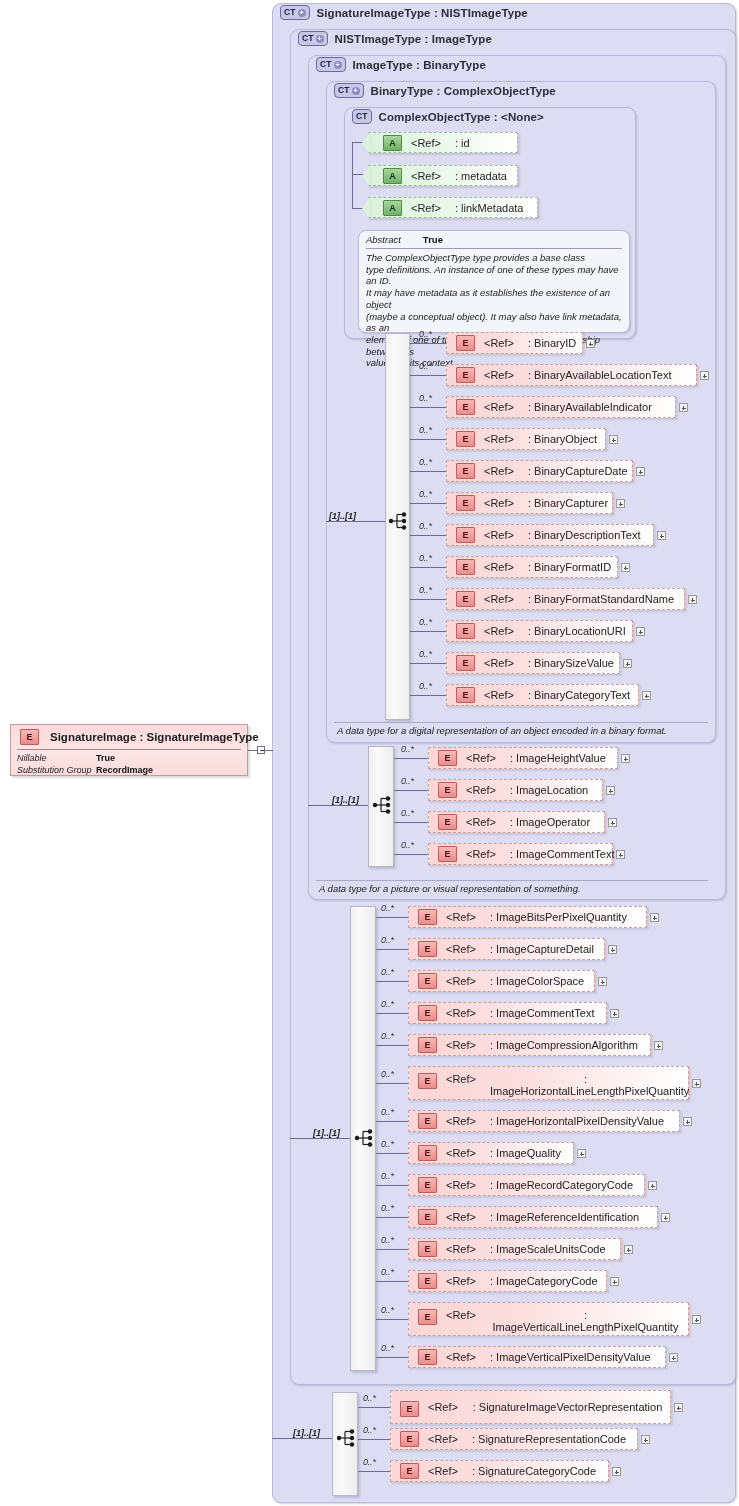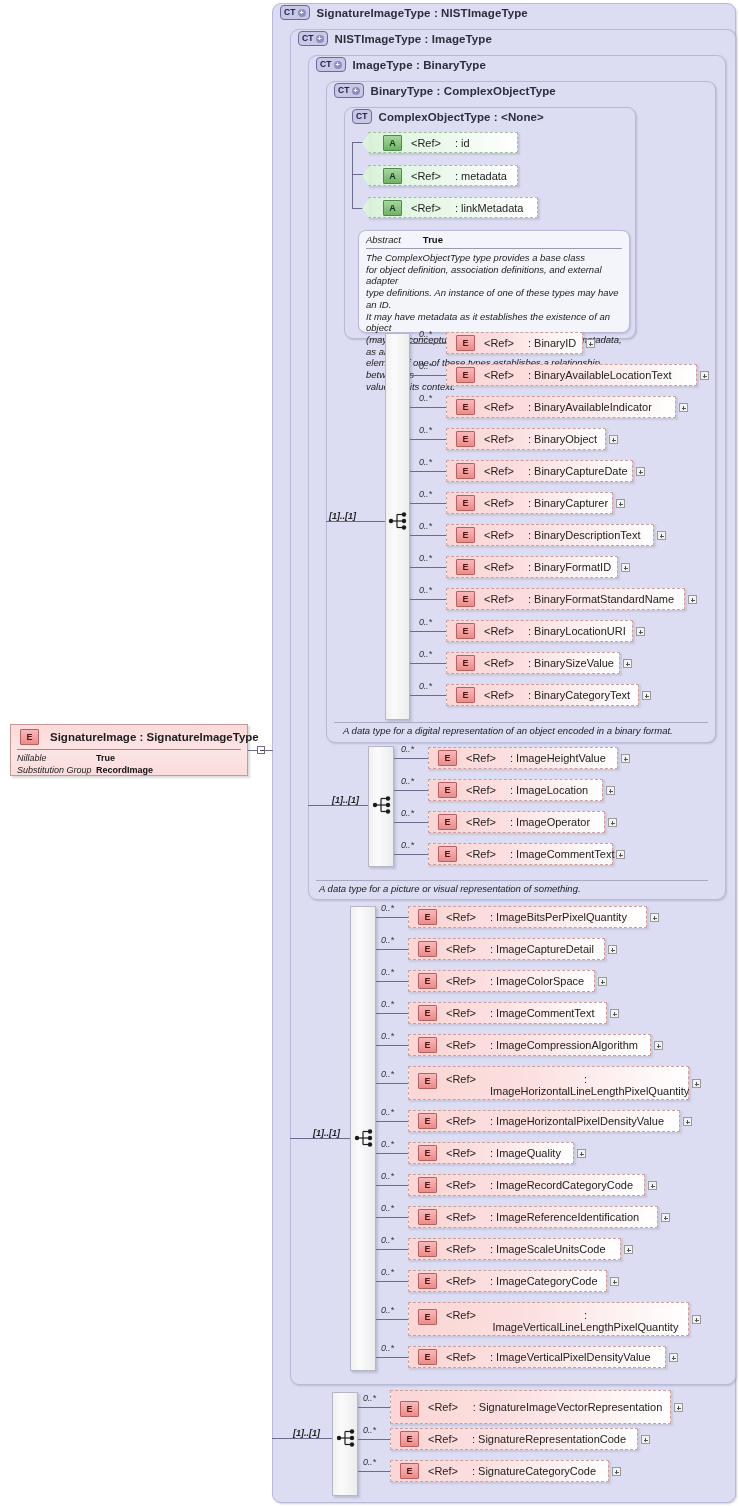--- a/index.html
+++ b/index.html
@@ -252,21 +252,20 @@
   </div>
 
   <div class="docbox" style="left:358px;top:230px;width:272px;height:103px;">
     <div class="docrow">
       <span class="k">Abstract</span>
       <span class="v">True</span>
     </div>
     <div class="docsep"></div>
     <div class="doctext">
       <div>The ComplexObjectType type provides a base class</div>
-      <div>for object definition, association definitions, and external adapter</div>
       <div>type definitions. An instance of one of these types may have an ID.</div>
       <div>It may have metadata as it establishes the existence of an object</div>
       <div>(maybe a conceptual object). It may also have link metadata, as an</div>
       <div>element of one of these types establishes a relationship between its</div>
       <div>value and its context.</div>
     </div>
   </div>
 
   <div class="seqbar" style="left:385px;top:333px;width:25px;height:387px;"></div>
   <div class="card" style="left:329px;top:511px;">[1]..[1]</div>
@@ -375,21 +374,21 @@
       <div class="occ" style="left: 419px; top: 681px;">0..*</div>
       <div class="elbox" style="left: 446px; top: 684px; width: 193px; height: 22px;">
         <span class="ebadge">E</span>
         <span class="ref">&lt;Ref&gt;</span>
         <span class="nm">: BinaryCategoryText</span>
       </div>
       <div class="expand" style="left: 642px; top: 691px;"></div>
     </div>
 
   <div class="typedocline" style="left:334px;top:722px;width:374px;"></div>
-  <div class="typedoc" style="left:337px;top:725px;margin-left:6px;">A data type for a digital representation of an object encoded in a binary format.</div>
+  <div class="typedoc" style="left:337px;top:725px;">A data type for a digital representation of an object encoded in a binary format.</div>
 
   <div class="seqbar" style="left:368px;top:746px;width:26px;height:121px;"></div>
   <div class="card" style="left:332px;top:795px;">[1]..[1]</div>
   <div class="ln lnh" style="left:308px;top:805px;width:60px;"></div>
   <svg class="seqicon" style="left:372px;top:795px;" viewBox="0 0 22 20">
     <circle cx="3" cy="10" r="2.2" fill="#1b1b1b"></circle>
     <line x1="5" y1="10" x2="9" y2="10" stroke="#1b1b1b" stroke-width="1.2"></line>
     <line x1="9" y1="3.5" x2="9" y2="16.5" stroke="#1b1b1b" stroke-width="1.2"></line>
     <line x1="9" y1="3.5" x2="14" y2="3.5" stroke="#1b1b1b" stroke-width="1.2"></line>
     <line x1="9" y1="10" x2="14" y2="10" stroke="#1b1b1b" stroke-width="1.2"></line>

